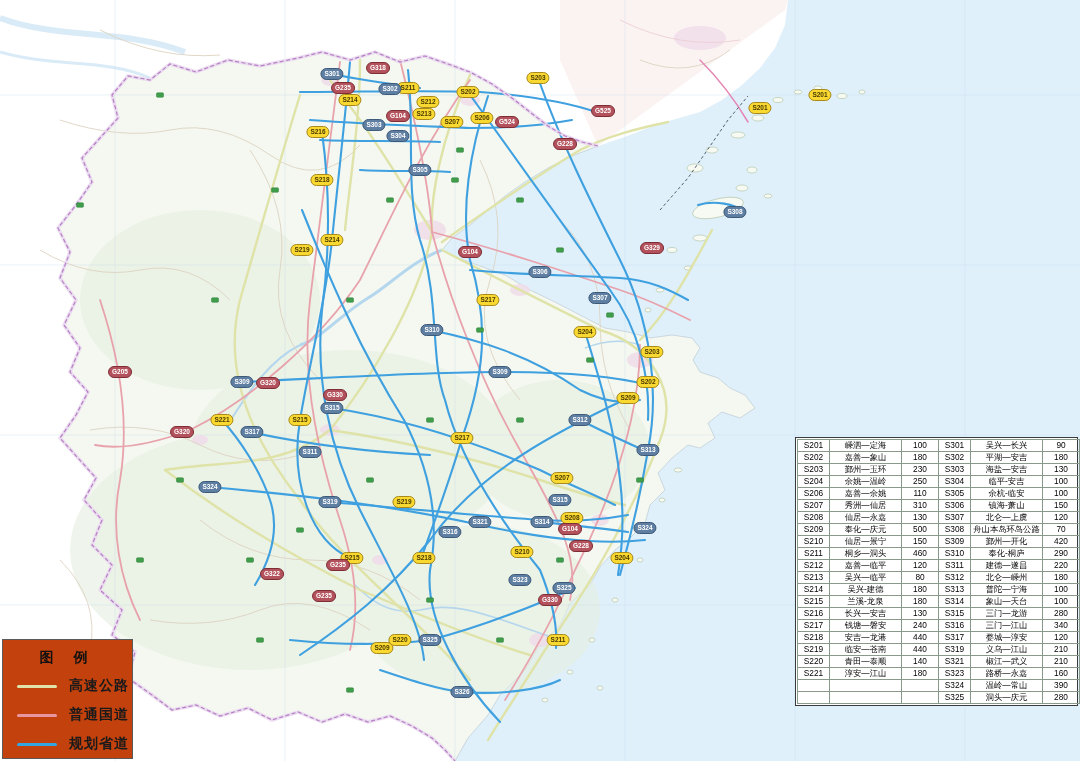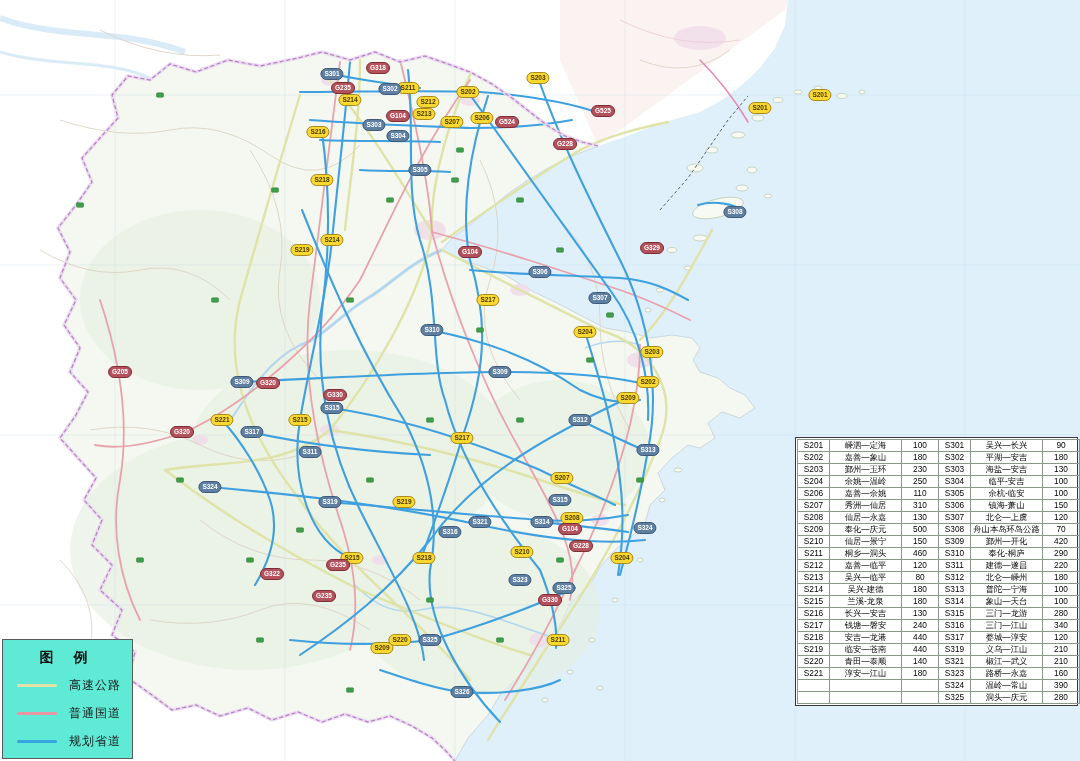--- a/index.html
+++ b/index.html
@@ -10,27 +10,27 @@
   .map-title{position:absolute;top:14px;right:8px;font-size:34px;font-weight:900;color:#0d0d0d;
     letter-spacing:2px;white-space:nowrap;
     text-shadow:-1px -1px 0 #fff,1px -1px 0 #fff,-1px 1px 0 #fff,1px 1px 0 #fff,0 2px 2px rgba(255,255,255,.8);}
   
   .badge{position:absolute;transform:translate(-50%,-50%);height:10px;line-height:10px;
     padding:0 3px;border-radius:7px;font-size:6.5px;font-weight:bold;white-space:nowrap;}
   .badge.y{background:#f8d831;color:#4a3a00;border:1px solid #a8891a;}
   .badge.s{background:#5f7fa2;color:#ffffff;border:1px solid #3d5a7a;}
   .badge.g{background:#b3525c;color:#ffffff;border:1px solid #7e2d35;}
   
-  .legend{position:absolute;left:2px;top:639px;width:131px;height:120px;background:#5eead4;
+  .legend{position:absolute;left:2px;top:639px;width:131px;height:120px;background:#c2410c;
     border:1px solid #5a5a5a;box-sizing:border-box;text-align:center;}
   .legend-title{margin-top:9px;font-size:14px;font-weight:900;letter-spacing:8px;color:#111;}
   .legend-items{margin-top:10px;}
   .legend-item{display:flex;align-items:center;justify-content:flex-start;margin:0 0 11px 14px;}
   .legend-swatch{width:40px;height:3px;border-radius:2px;flex:0 0 auto;}
-  .legend-label{margin-left:12px;font-size:12px;font-weight:normal;color:#1a1a1a;letter-spacing:1px;}
+  .legend-label{margin-left:12px;font-size:14px;font-weight:bold;color:#1a1a1a;letter-spacing:1px;}
   .legend-agency{font-size:8px;color:#222;margin-top:2px;}
   
   .route-panel{position:absolute;left:795px;top:437px;width:283px;background:#ffffff;
     border:1px solid #3a3a3a;box-sizing:border-box;padding:1px;}
   .route-title{font-size:14.5px;font-weight:900;text-align:center;color:#000;padding:2px 0 2px 0;letter-spacing:.5px;}
   table.routes{border-collapse:collapse;width:100%;table-layout:fixed;}
   table.routes td,table.routes th{border:0.7px solid #8a9a8a;font-size:8.3px;color:#000;
     text-align:center;padding:0;height:11px;line-height:1.15;overflow:hidden;}
   table.routes .green{background:#c8ecc6;font-weight:bold;}
   table.routes .sub{font-size:9.5px;letter-spacing:1px;}

